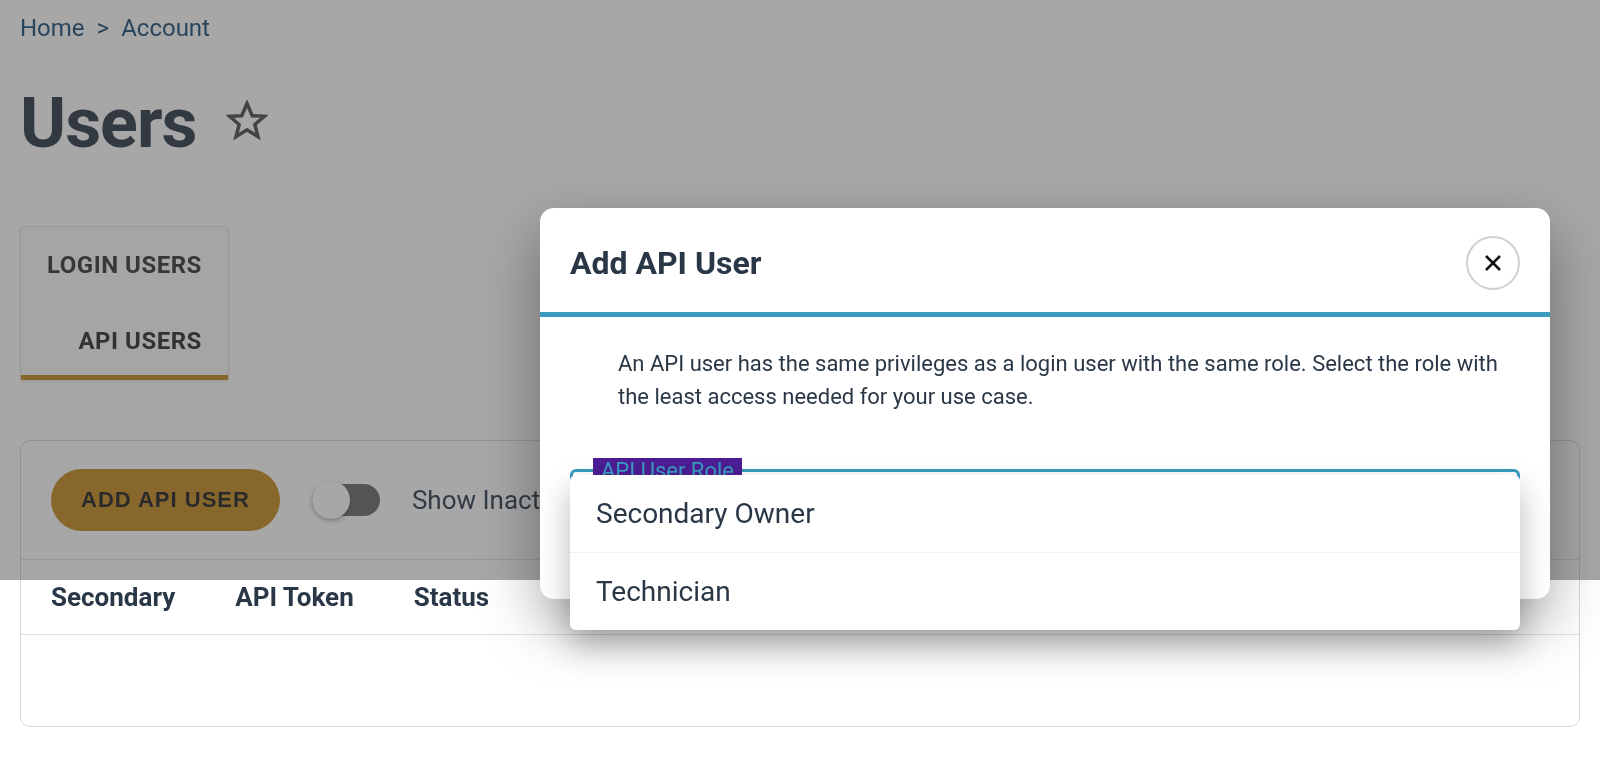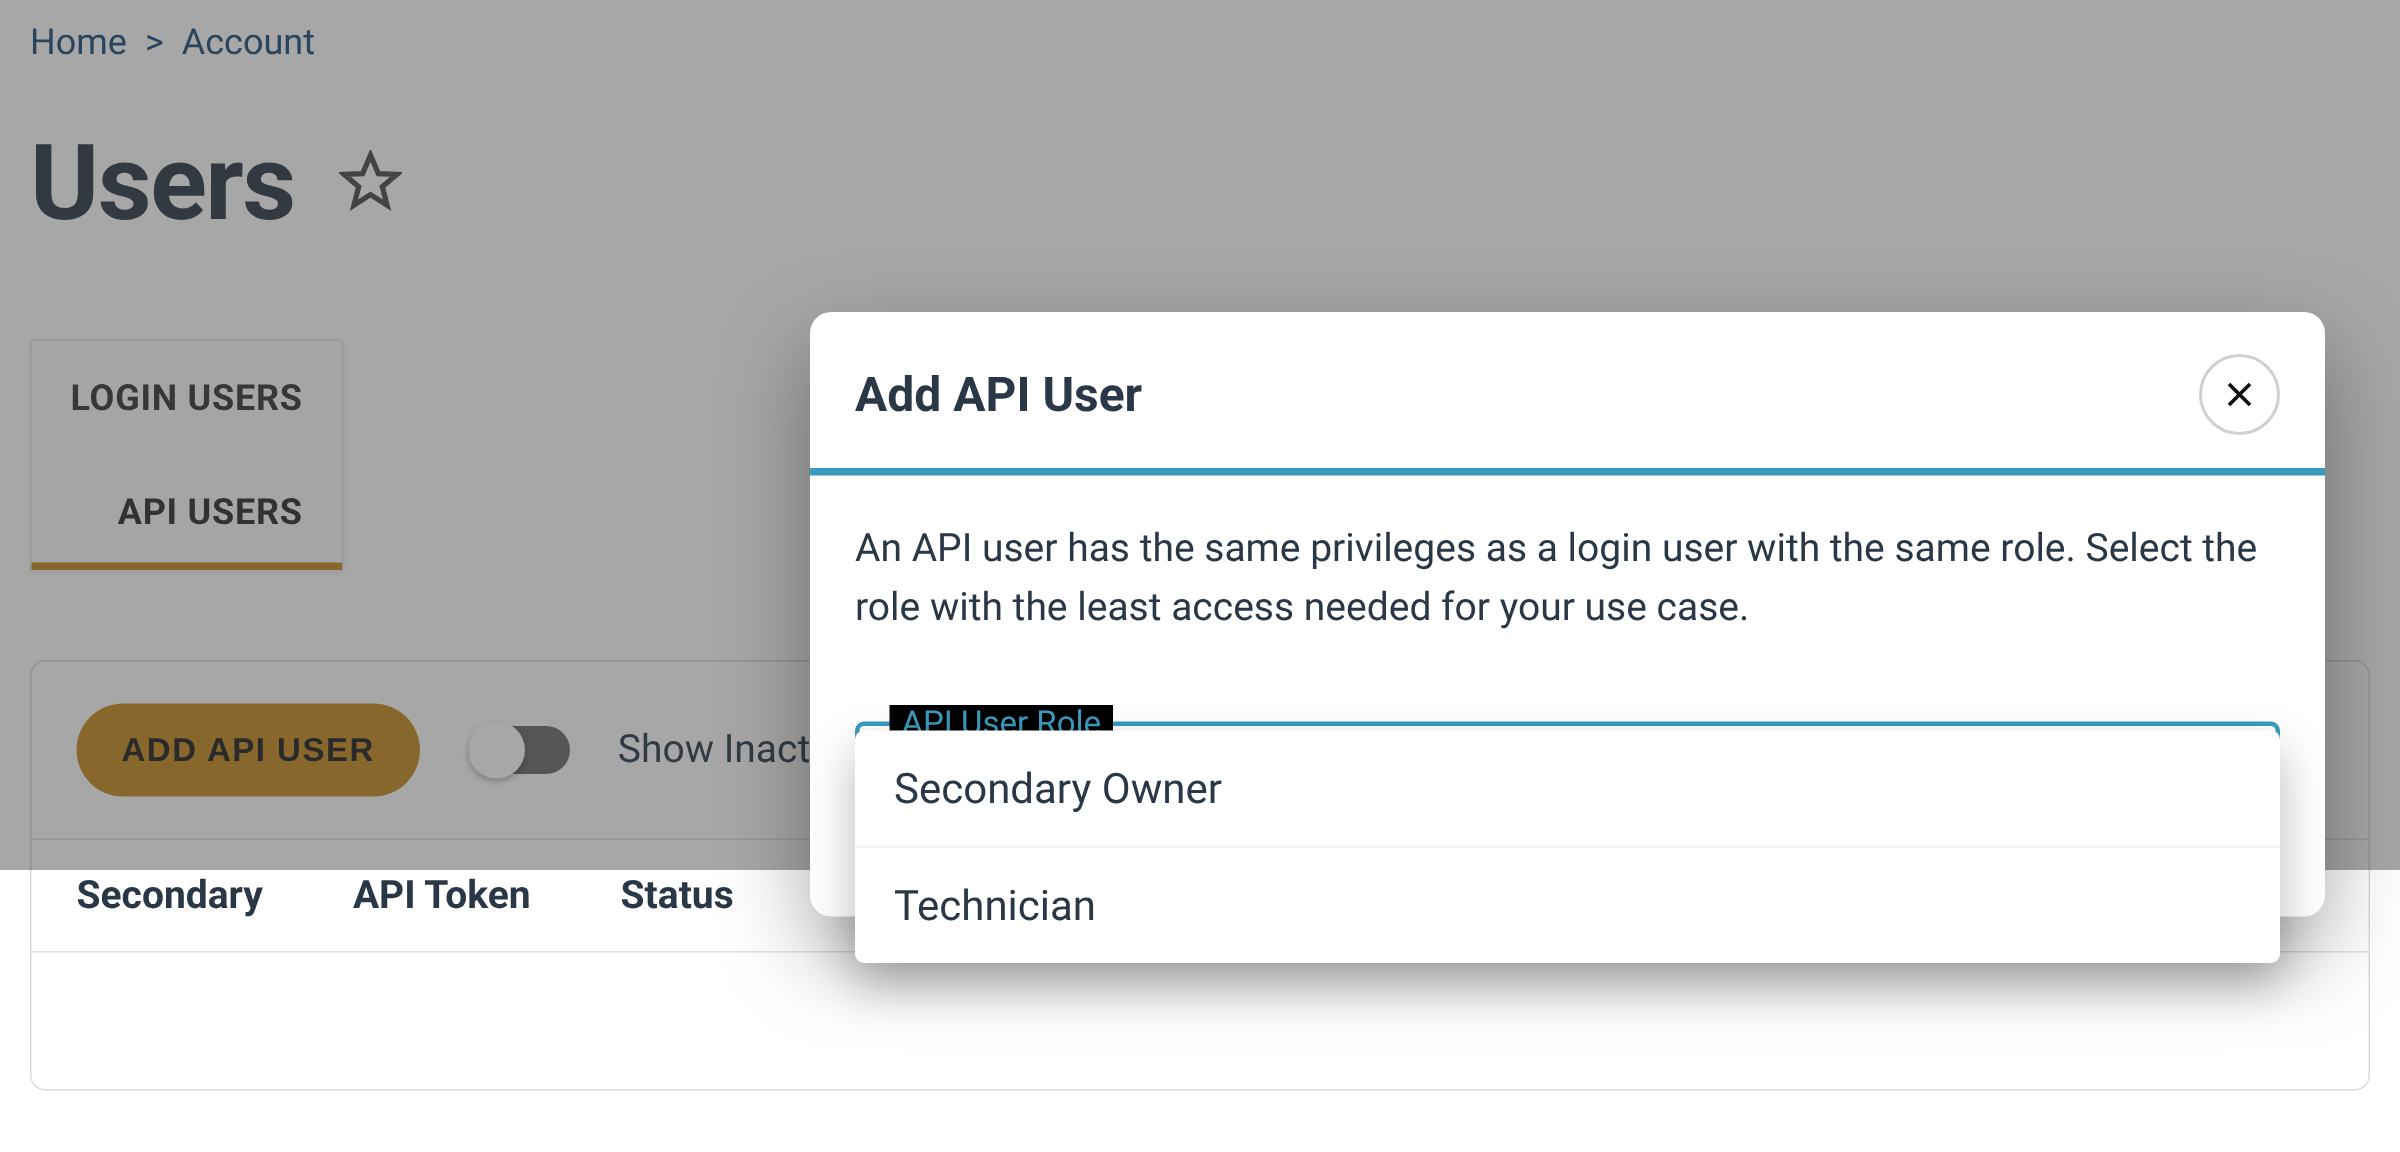--- a/index.html
+++ b/index.html
@@ -24,24 +24,24 @@
   .table-head { display:flex; gap:60px; padding:22px 30px; border-top:1px solid #e0e0e0; font-size:26px; font-weight:700; color:#2a3746;}
   .table-body{ height:92px; border-top:1px solid #e0e0e0;}
   
   .overlay { position:absolute; inset:0; background:rgba(60,60,60,0.45); }
   
   .modal { position:absolute; left:540px; top:208px; width:1010px; background:#fff; border-radius:14px; box-shadow:0 24px 60px rgba(0,0,0,0.35); z-index:10; overflow:visible;}
   .modal-header { display:flex; align-items:center; justify-content:space-between; padding:28px 30px 22px 30px; border-bottom:5px solid #3a9bbf;}
   .modal-title { font-size:32px; font-weight:700; color:#2a3746;}
   .close-btn { width:54px; height:54px; border-radius:50%; border:2px solid #d0d0d0; background:#fff; display:flex; align-items:center; justify-content:center; cursor:pointer;}
   .close-btn svg{ width:24px; height:24px; stroke:#111; stroke-width:2.5; }
-  .modal-body { padding:30px 30px 26px 30px; font-size:26px; line-height:1.5; color:#2a3746; }
+  .modal-body { padding:30px 30px 26px 30px; font-size:22px; line-height:1.5; color:#2a3746;margin-left:48px; }
   .field-wrap { position:relative; margin:30px 30px 0 30px; padding-bottom:60px;}
   .field-outline { border:3px solid #3a9bbf; border-radius:6px; height:70px; position:relative;}
-  .field-label { position:absolute; top:-14px; left:20px; background:#000000; padding:0 8px; font-size:22px; color:#3a9bbf;}
+  .field-label { position:absolute; top:-14px; left:20px; background:#4c1d95; padding:0 8px; font-size:22px; color:#3a9bbf;}
   .dropdown { position:absolute; left:0; right:0; top:6px; background:#fff; border-radius:6px; box-shadow:0 14px 32px rgba(0,0,0,0.28); overflow:hidden; z-index:20;}
   .dropdown-item { padding:22px 26px; font-size:28px; color:#2a3746; cursor:pointer; border-bottom:1px solid #f0f0f0;}
   .dropdown-item:last-child{ border-bottom:none;}
   .dropdown-item.highlight { background:#f2f2f2; }
 </style>
 </head>
 <body>
 
 <div class="page">
 

